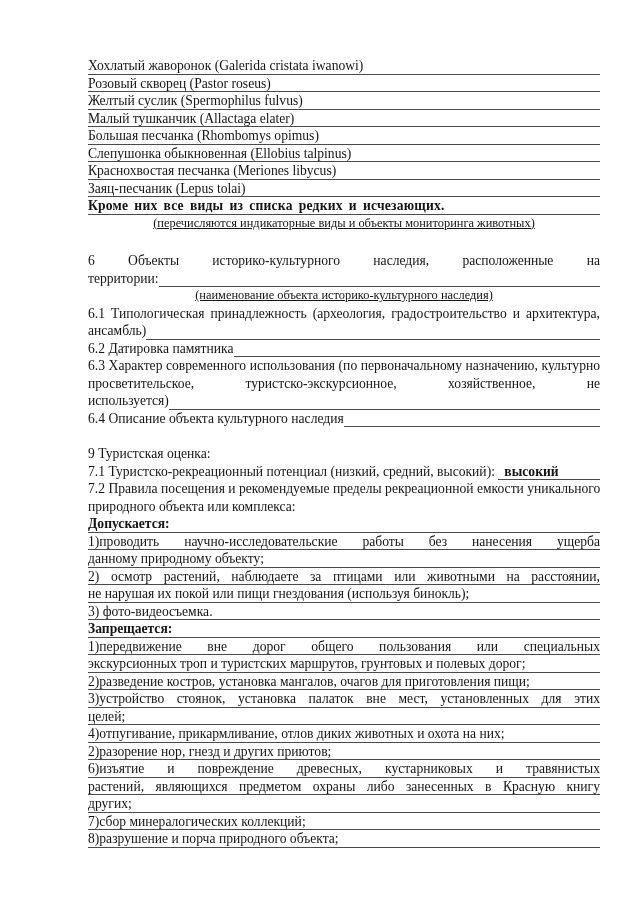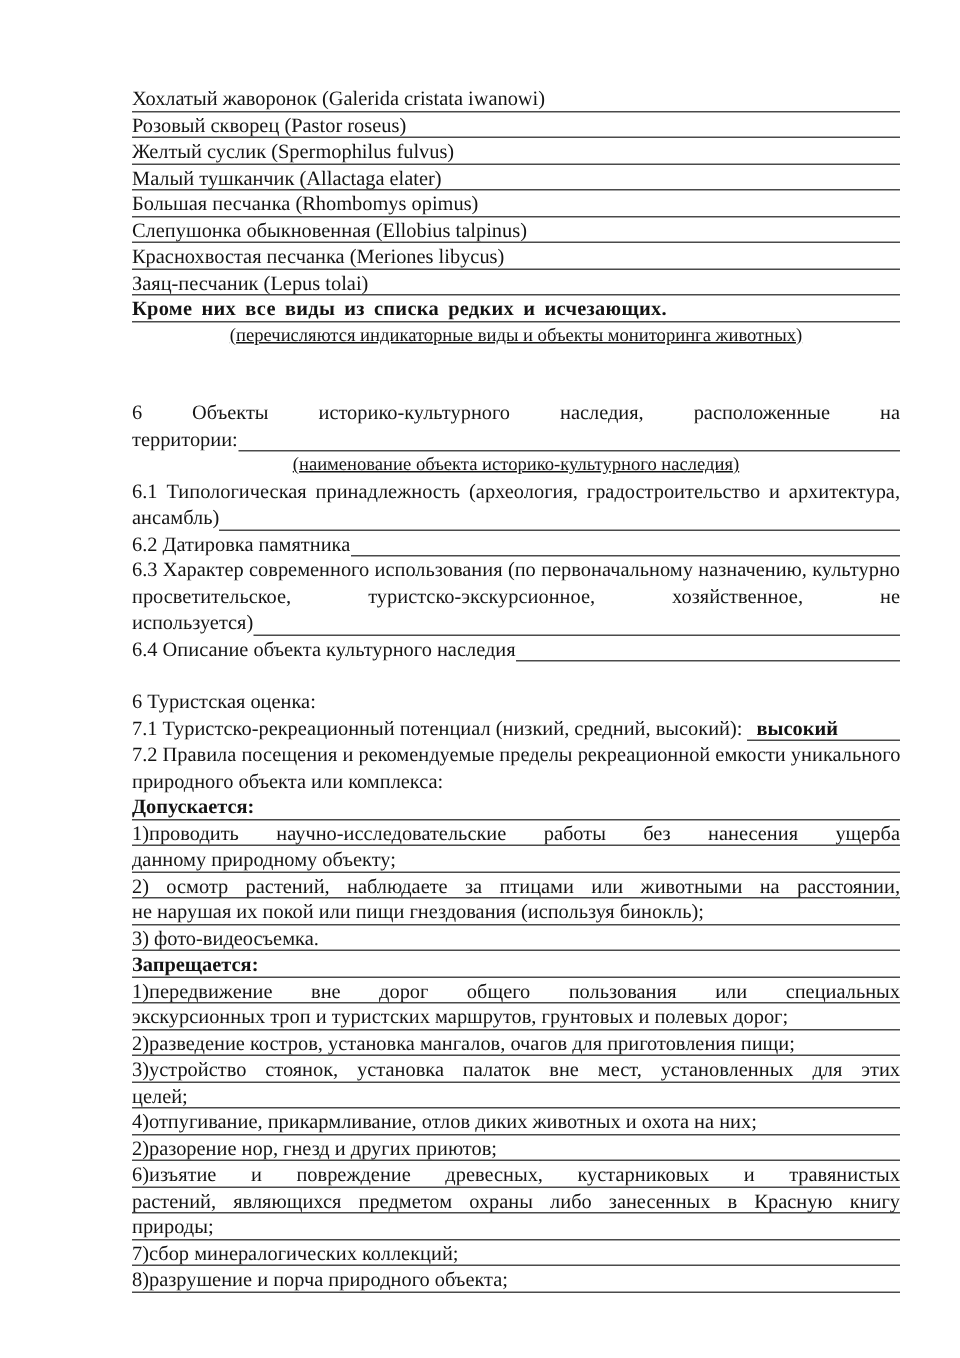--- a/index.html
+++ b/index.html
@@ -47,21 +47,21 @@
       <div class="line ruled"><span>Хохлатый жаворонок </span><span class="it">(Galerida cristata iwanowi)</span></div>
       <div class="line ruled"><span>Розовый скворец </span><span class="it">(Pastor roseus)</span></div>
       <div class="line ruled"><span>Желтый суслик </span><span class="it">(Spermophilus fulvus)</span></div>
       <div class="line ruled"><span>Малый тушканчик </span><span class="it">(Allactaga elater)</span></div>
       <div class="line ruled"><span>Большая песчанка </span><span class="it">(Rhombomys opimus)</span></div>
       <div class="line ruled"><span>Слепушонка обыкновенная </span><span class="it">(Ellobius talpinus)</span></div>
       <div class="line ruled"><span>Краснохвостая песчанка </span><span class="it">(Meriones libycus)</span></div>
       <div class="line ruled"><span>Заяц-песчаник </span><span class="it">(Lepus tolai)</span></div>
       <div class="line ruled wide"><span class="bd">Кроме них все виды из списка редких и исчезающих.</span></div>
       <div class="line center small"><span>(перечисляются индикаторные виды и объекты мониторинга животных)</span></div>
-      <div class="line just" style="margin-top: 34px;"><span>6 Объекты историко-культурного наследия, расположенные на</span></div>
+      <div class="line just" style="margin-top: 20px;"><span>6 Объекты историко-культурного наследия, расположенные на</span></div>
       <div class="line field">
         <span class="lab"><span>территории:</span></span>
         <span class="fill"></span>
       </div>
       <div class="line center small"><span>(наименование объекта историко-культурного наследия)</span></div>
       <div class="line just"><span>6.1 Типологическая принадлежность (археология, градостроительство и архитектура,</span></div>
       <div class="line field">
         <span class="lab"><span>ансамбль)</span></span>
         <span class="fill"></span>
       </div>
@@ -72,21 +72,21 @@
       <div class="line just"><span>6.3 Характер современного использования (по первоначальному назначению, культурно</span></div>
       <div class="line just"><span>просветительское, туристско-экскурсионное, хозяйственное, не</span></div>
       <div class="line field">
         <span class="lab"><span>используется)</span></span>
         <span class="fill"></span>
       </div>
       <div class="line field">
         <span class="lab"><span>6.4 Описание объекта культурного наследия</span></span>
         <span class="fill"></span>
       </div>
-      <div class="line" style="margin-top: 18px;"><span>6 Туристская оценка:</span></div>
+      <div class="line" style="margin-top: 18px;"><span>9 Туристская оценка:</span></div>
       <div class="line field">
         <span class="lab"><span>7.1 Туристско-рекреационный потенциал (низкий, средний, высокий): </span></span>
         <span class="fill"><span class="bd">высокий</span></span>
       </div>
       <div class="line just"><span>7.2 Правила посещения и рекомендуемые пределы рекреационной емкости уникального</span></div>
       <div class="line"><span>природного объекта или комплекса:</span></div>
       <div class="line ruled"><span class="it bd">Допускается:</span></div>
       <div class="line ruled just"><span>1)проводить научно-исследовательские работы без нанесения ущерба</span></div>
       <div class="line ruled"><span>данному природному объекту;</span></div>
       <div class="line ruled just"><span>2) осмотр растений, наблюдаете за птицами или животными на расстоянии,</span></div>
@@ -95,17 +95,17 @@
       <div class="line ruled"><span class="it bd">Запрещается:</span></div>
       <div class="line ruled just"><span>1)передвижение вне дорог общего пользования или специальных</span></div>
       <div class="line ruled"><span>экскурсионных троп и туристских маршрутов, грунтовых и полевых дорог;</span></div>
       <div class="line ruled"><span>2)разведение костров, установка мангалов, очагов для приготовления пищи;</span></div>
       <div class="line ruled just"><span>3)устройство стоянок, установка палаток вне мест, установленных для этих</span></div>
       <div class="line ruled"><span>целей;</span></div>
       <div class="line ruled"><span>4)отпугивание, прикармливание, отлов диких животных и охота на них;</span></div>
       <div class="line ruled"><span>2)разорение нор, гнезд и других приютов;</span></div>
       <div class="line ruled just"><span>6)изъятие и повреждение древесных, кустарниковых и травянистых</span></div>
       <div class="line ruled just"><span>растений, являющихся предметом охраны либо занесенных в Красную книгу</span></div>
-      <div class="line ruled"><span>природы;</span></div>
+      <div class="line ruled"><span>других;</span></div>
       <div class="line ruled"><span>7)сбор минералогических коллекций;</span></div>
       <div class="line ruled"><span>8)разрушение и порча природного объекта;</span></div>
     </div>
 </div>
 
 </body></html>

